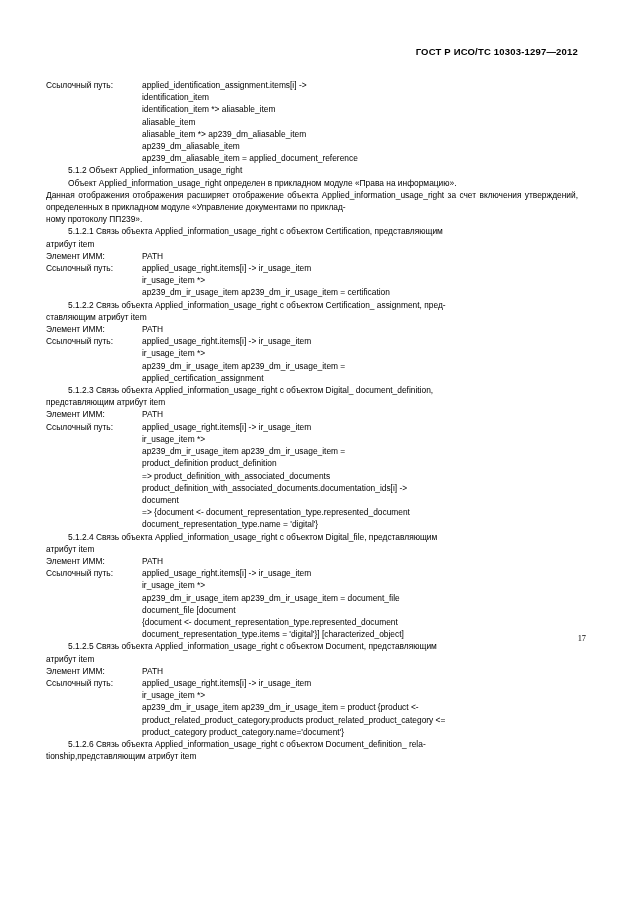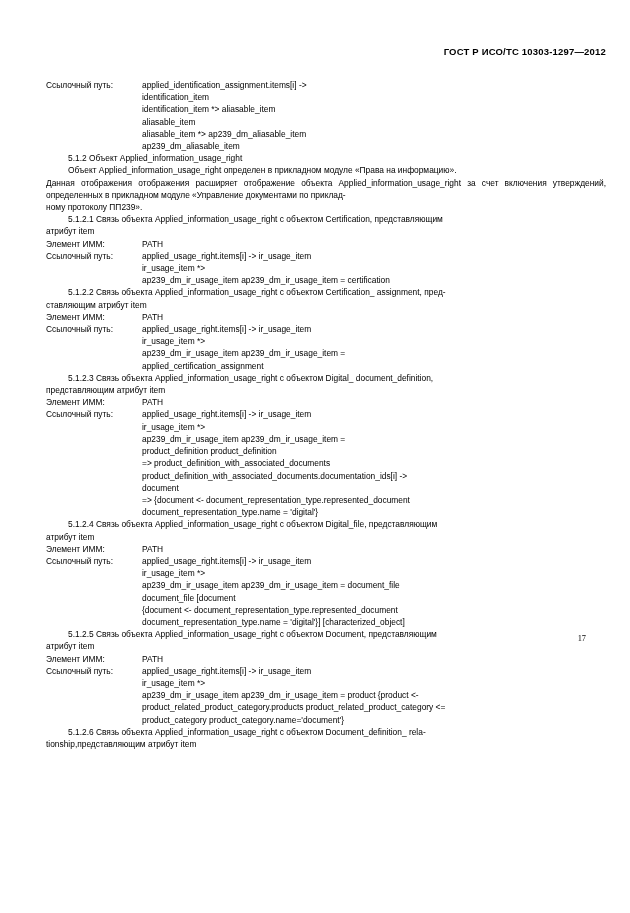--- a/index.html
+++ b/index.html
@@ -13,21 +13,21 @@
     font-family: "Liberation Sans", sans-serif;
     color: #000000;
     position: relative;
     overflow: hidden;
   }
   .page {
     position: relative;
     width: 630px;
     height: 685px;
     box-sizing: border-box;
-    padding: 46px 24px 0 46px;
+    padding: 46px 52px 0 46px;
   }
   .header {
     text-align: right;
     font-size: 9.5px;
     font-weight: bold;
     letter-spacing: 0.02em;
     margin-bottom: 22px;
   }
   .body-block {
     font-size: 8.4px;
@@ -86,20 +86,24 @@
           <div class="val">aliasable_item</div>
         </div>
         <div class="row">
           <div class="label"></div>
           <div class="val">aliasable_item *&gt; ap239_dm_aliasable_item</div>
         </div>
         <div class="row">
           <div class="label"></div>
           <div class="val">ap239_dm_aliasable_item</div>
         </div>
+        <div class="row">
+          <div class="label"></div>
+          <div class="val">ap239_dm_aliasable_item = applied_document_reference</div>
+        </div>
       </div>
       <div class="para b">5.1.2 Объект Applied_information_usage_right</div>
       <div class="para"><span>Объект </span><span class="b">Applied_information_usage_right</span><span> определен в прикладном модуле «Права на информацию».</span></div>
       <div class="para-just"><span>Данная отображения отображения расширяет отображение объекта </span><span class="b">Applied_information_usage_right</span><span> за счет включения утверждений, определенных в прикладном модуле «Управление документами по приклад-</span></div>
       <div class="para-just"><span>ному протоколу ПП239».</span></div>
       <div class="para"><span>5.1.2.1 Связь объекта </span><span class="b">Applied_information_usage_right</span><span> с объектом </span><span class="b">Certification</span><span>, представляющим</span></div>
       <div><span>атрибут </span><span class="b">item</span></div>
       <div class="row">
         <div class="label">Элемент ИММ:</div>
         <div class="val">PATH</div>
@@ -208,21 +212,21 @@
         <div class="row">
           <div class="label"></div>
           <div class="val">document_file [document</div>
         </div>
         <div class="row">
           <div class="label"></div>
           <div class="val">{document &lt;- document_representation_type.represented_document</div>
         </div>
         <div class="row">
           <div class="label"></div>
-          <div class="val">document_representation_type.name = 'digital'}] [characterized_object]</div>
+          <div class="val">document_representation_type.items = 'digital'}] [characterized_object]</div>
         </div>
       </div>
       <div class="para"><span>5.1.2.5 Связь объекта </span><span class="b">Applied_information_usage_right</span><span> с объектом </span><span class="b">Document</span><span>, представляющим</span></div>
       <div><span>атрибут </span><span class="b">item</span></div>
       <div class="row">
         <div class="label">Элемент ИММ:</div>
         <div class="val">PATH</div>
       </div>
       <div>
         <div class="row">

